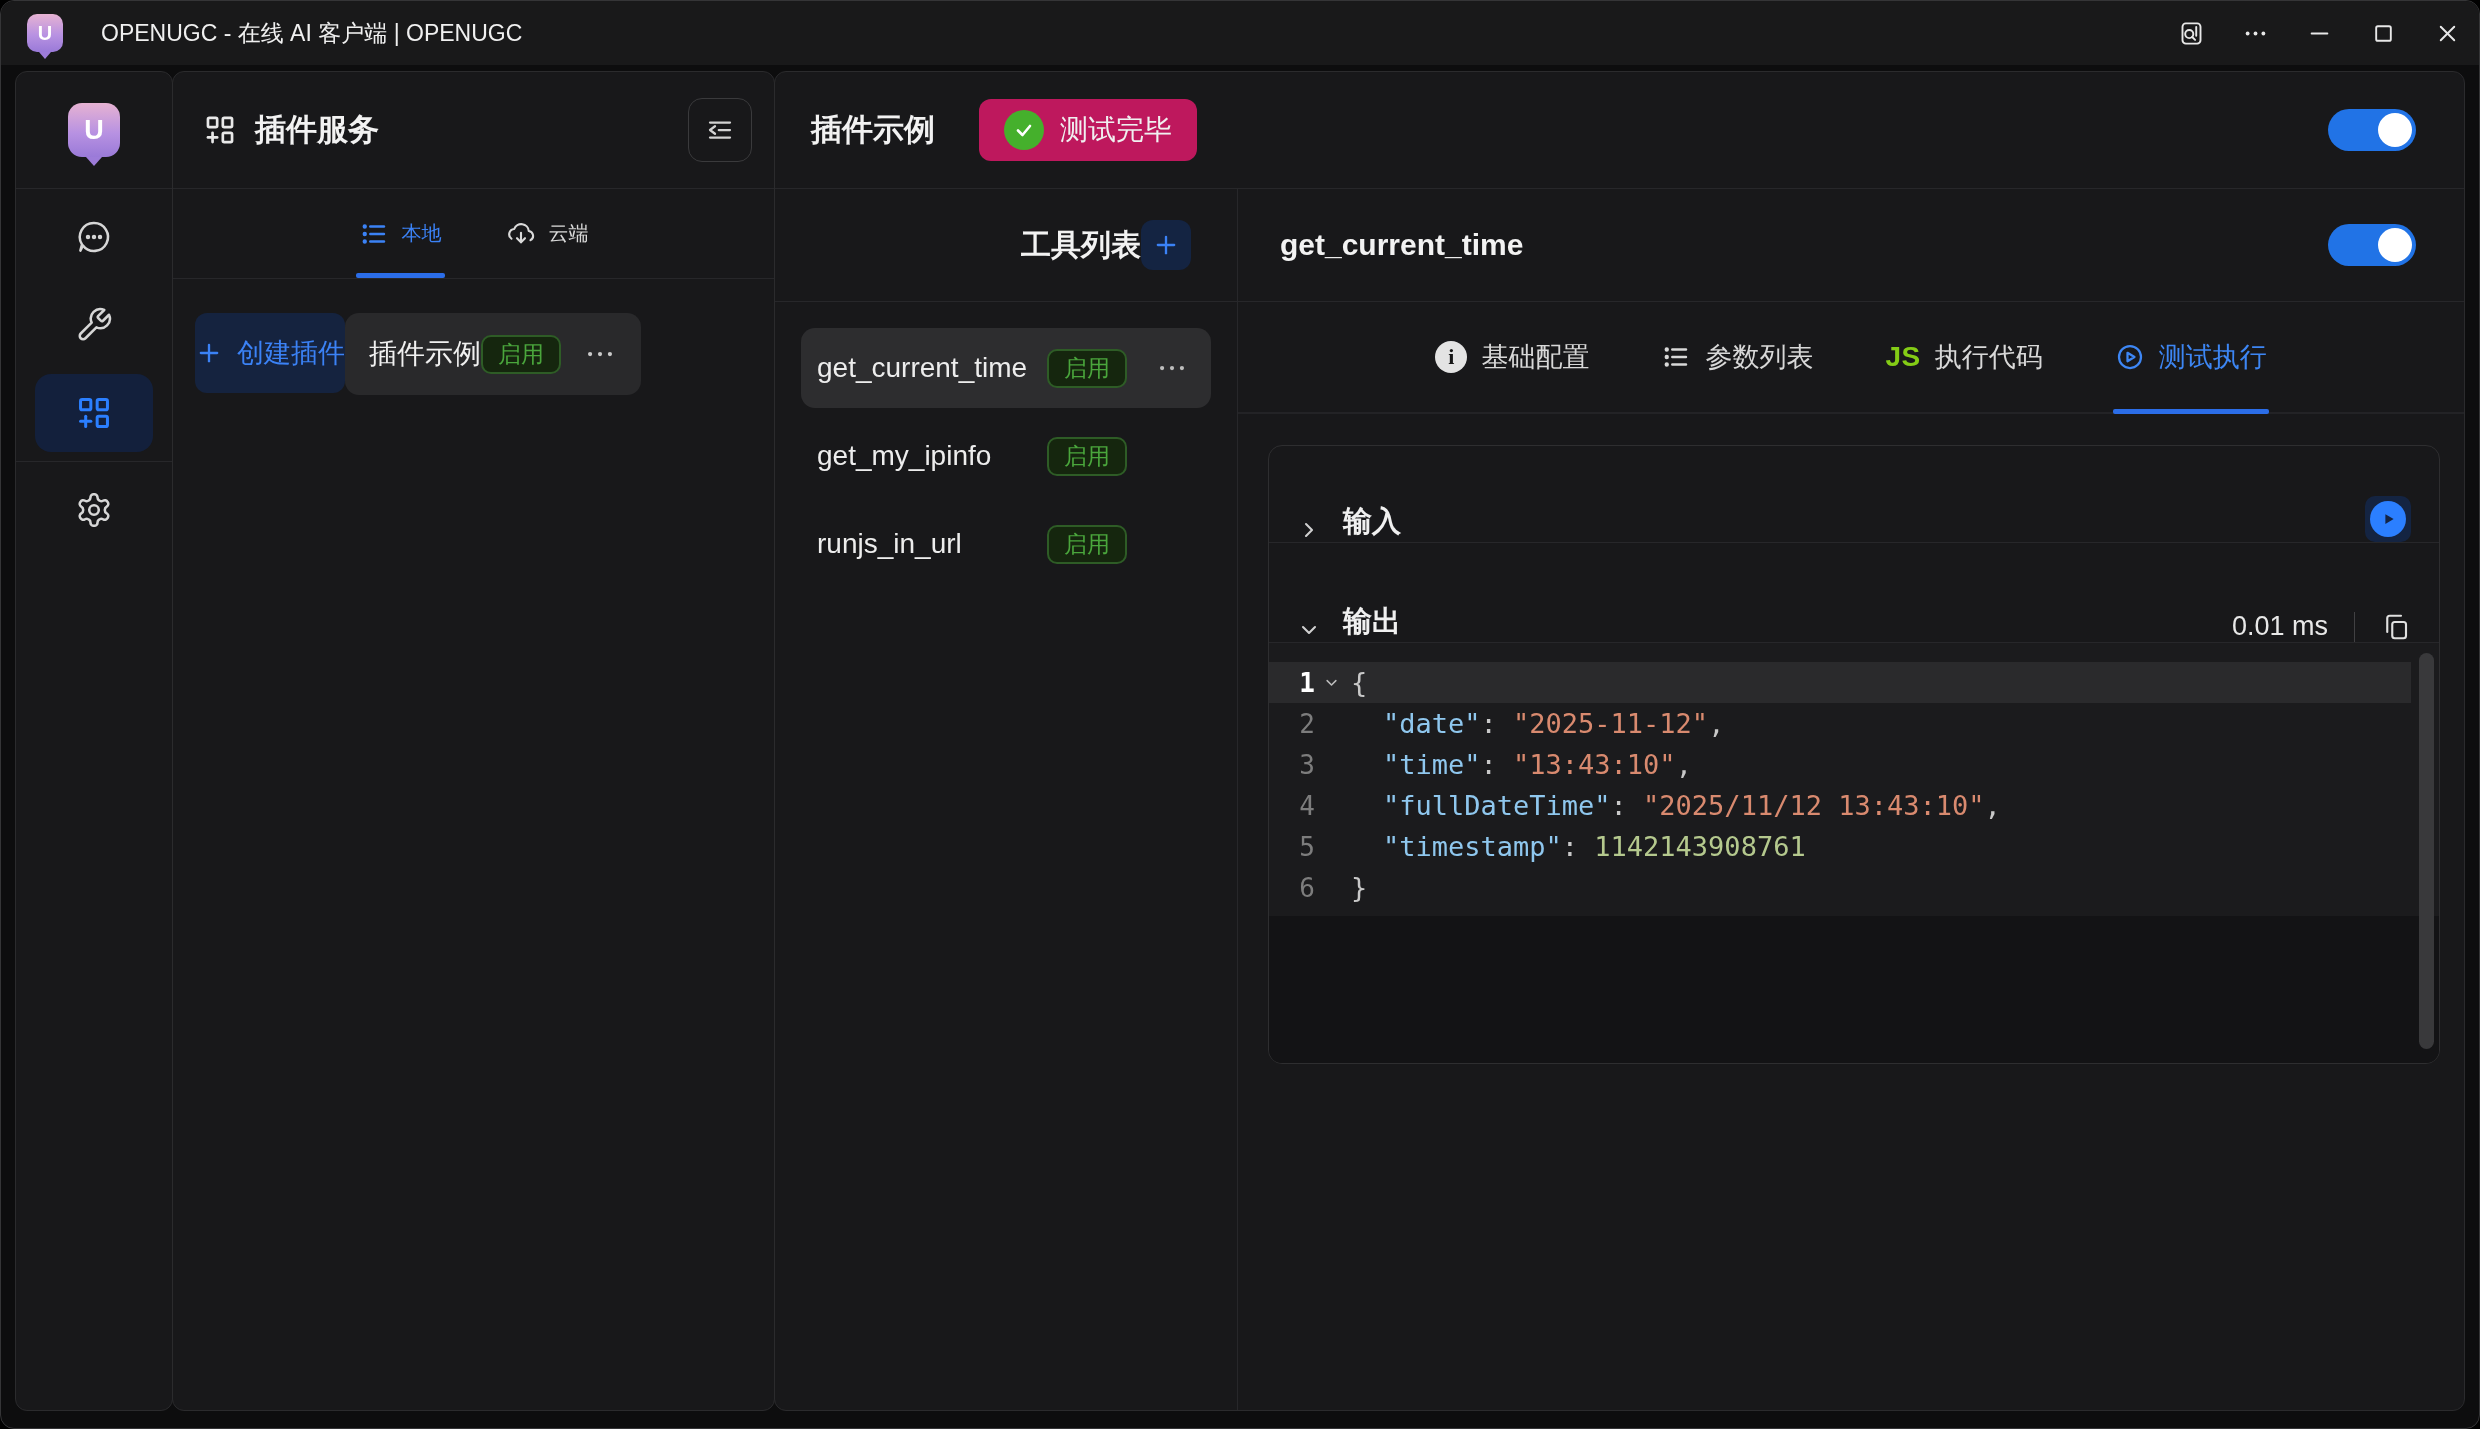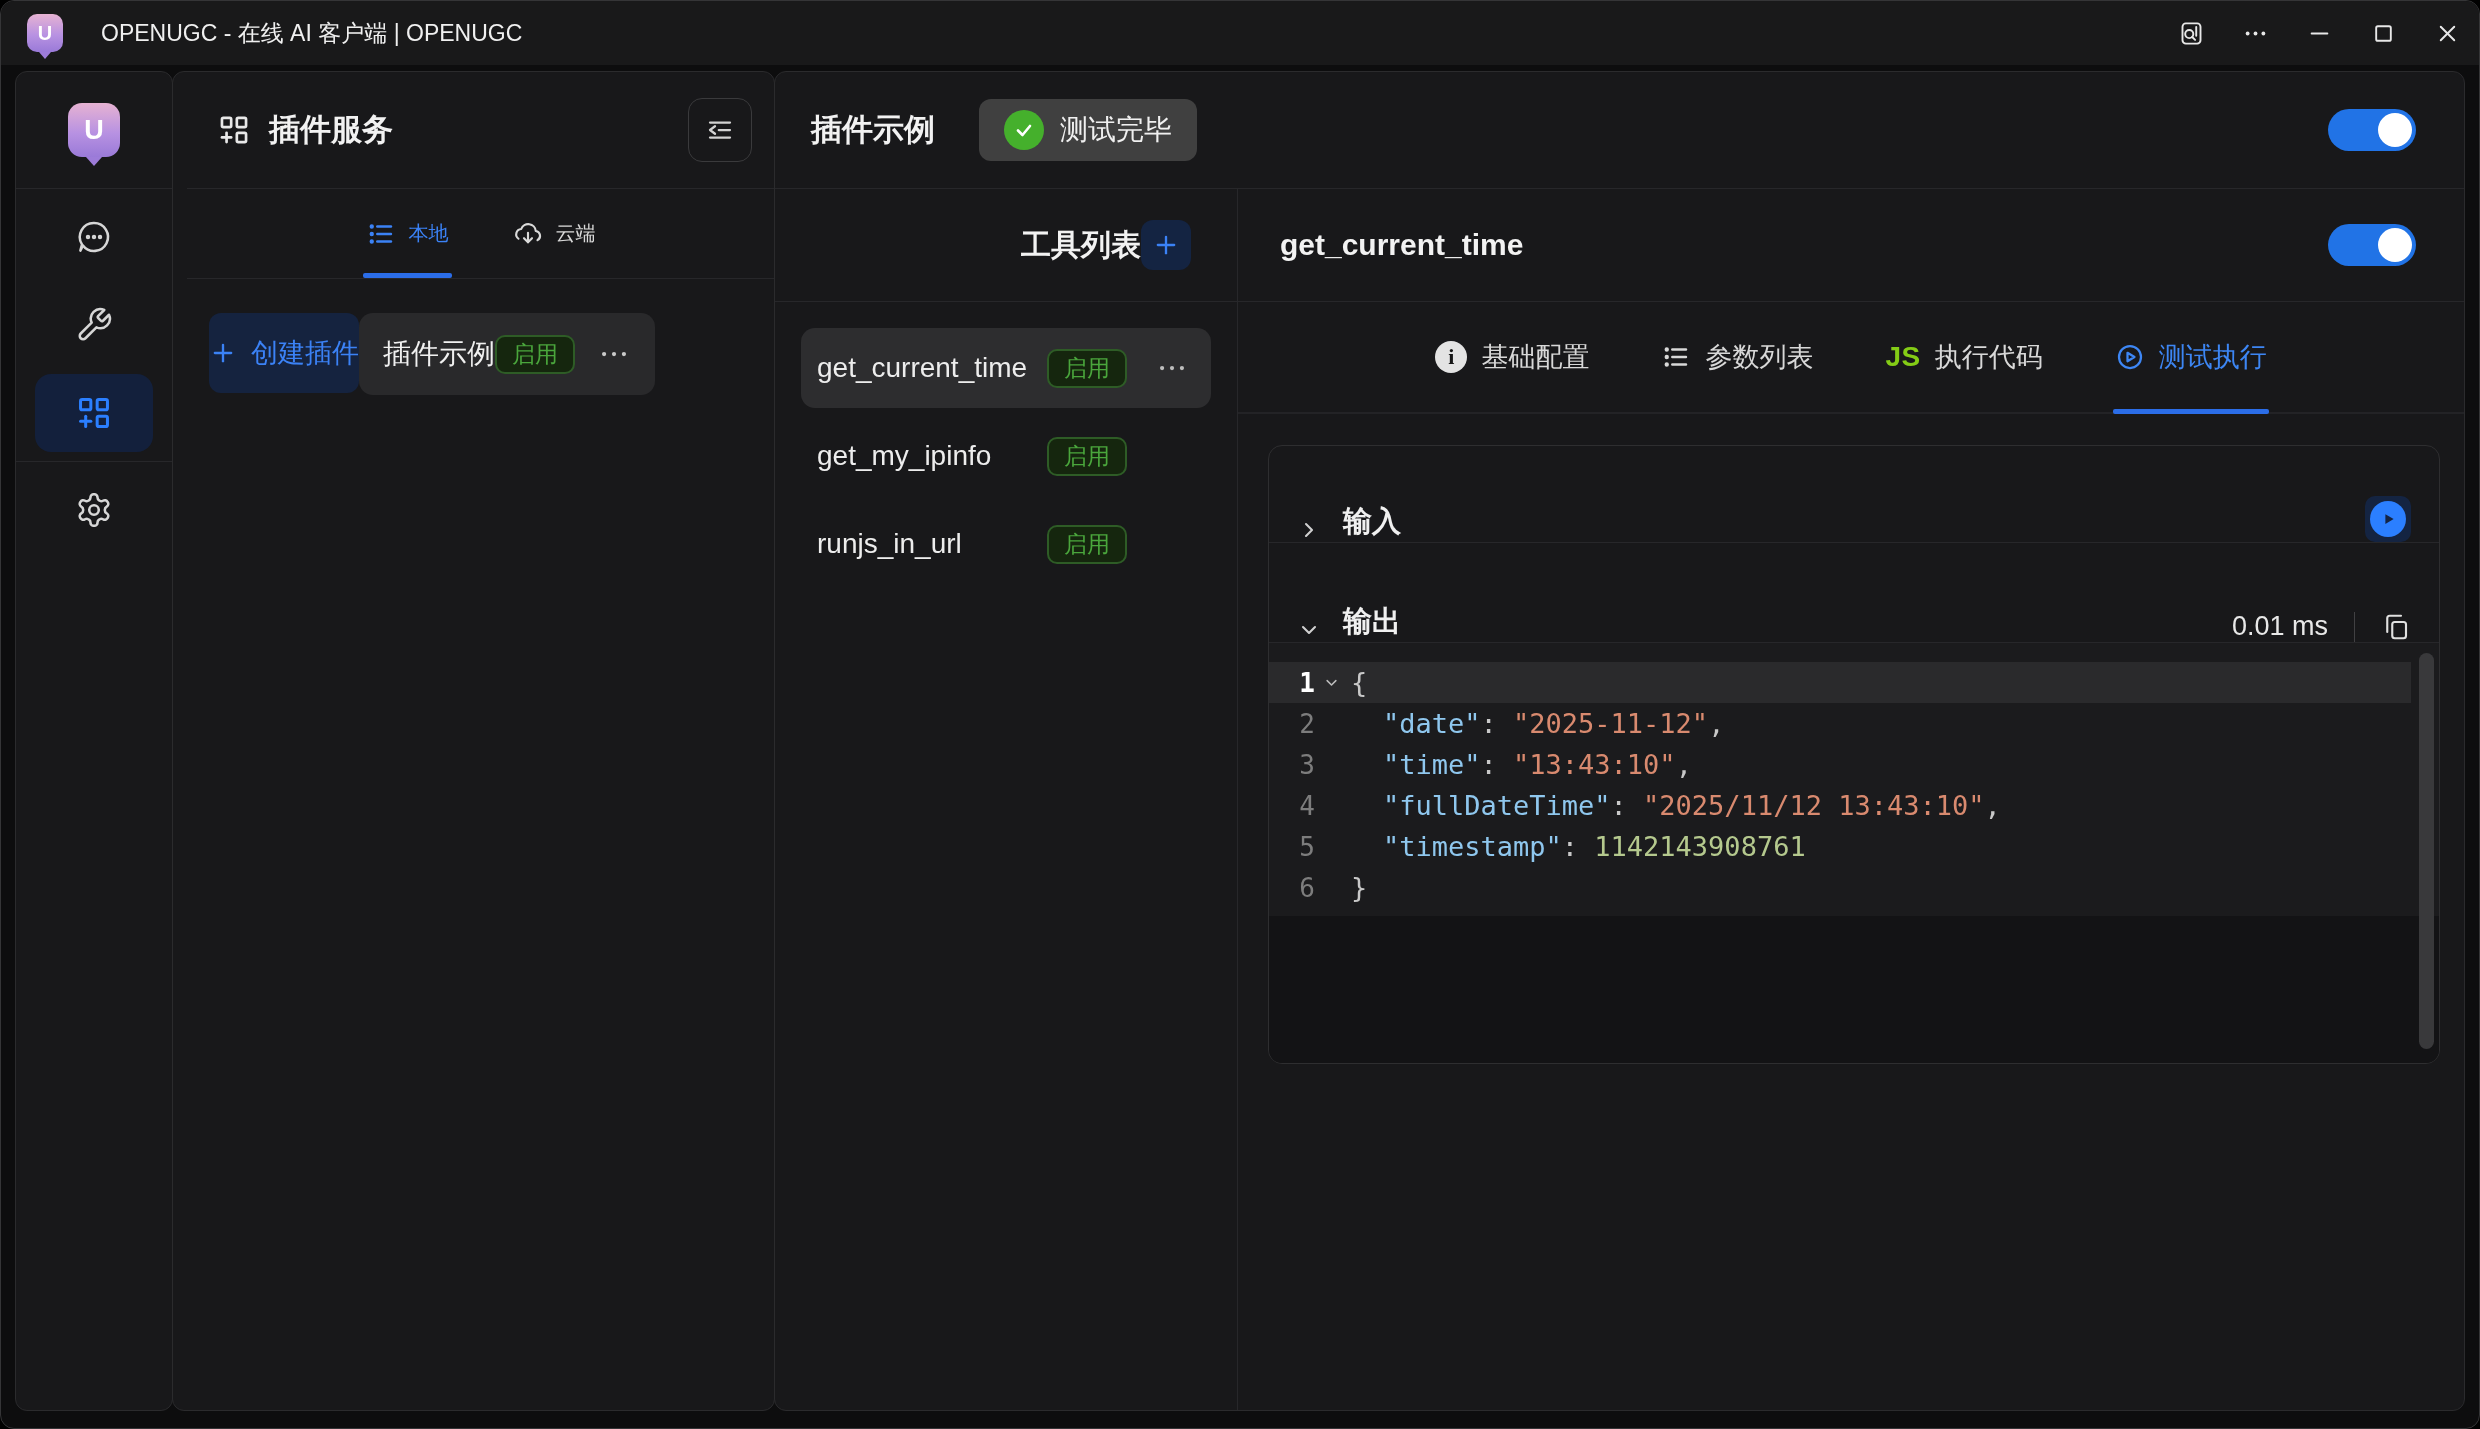--- a/index.html
+++ b/index.html
@@ -27,21 +27,21 @@
   .sidebar { width:158px; flex:0 0 158px; align-items:stretch; }
   .logo-cell { height:117px; display:flex; align-items:center; justify-content:center; border-bottom:1px solid #27272a; }
   .side-nav { display:flex; flex-direction:column; align-items:center; padding:9px 0 9px 0; border-bottom:1px solid #27272a; }
   .nav-item { width:118px; height:78px; border-radius:16px; display:flex; align-items:center; justify-content:center; color:#d6d6d6; margin-bottom:10px; }
   .nav-item:last-child { margin-bottom:0; }
   .nav-item svg { width:38px; height:38px; }
   .nav-item.active { background:#13203c; color:#2b7fff; }
   .side-bottom { display:flex; flex-direction:column; align-items:center; padding-top:9px; }
 
   
-  .plugin-panel { width:603px; flex:0 0 603px; margin-left:-1px;padding-left:14px; }
+  .plugin-panel { width:603px; flex:0 0 603px; margin-left:-1px; }
   .panel-header { height:117px; flex:0 0 117px; display:flex; align-items:center; padding:0 22px 0 30px; border-bottom:1px solid #27272a; }
   .panel-header .htitle { font-size:31px; font-weight:700; color:#f2f2f2; }
   .hicon { color:#e8e8e8; display:flex; margin-right:18px; }
   .hicon svg { width:34px; height:34px; }
   .collapse-btn { margin-left:auto; width:64px; height:64px; border:1px solid #3a3a3c; border-radius:14px; display:flex; align-items:center; justify-content:center; color:#d2d2d2; }
   .collapse-btn svg { width:30px; height:30px; }
   .ptabs { height:90px; flex:0 0 90px; display:flex; justify-content:center; gap:64px; border-bottom:1px solid #27272a; }
   .ptab { display:flex; align-items:center; gap:13px; font-size:20px; color:#d9d9d9; position:relative; }
   .ptab svg { width:30px; height:30px; }
   .ptab.active { color:#3b82f6; }
@@ -51,21 +51,21 @@
   .create-btn svg { width:28px; height:28px; }
   .plugin-item { height:82px; border-radius:14px; background:#29292b; display:flex; align-items:center; padding:0 24px; }
   .plugin-item .pname { font-size:28px; color:#f0f0f0; flex:1; }
   .badge { font-size:23px; color:#4aa63c; border:2px solid #2e5c26; background:#15260e; border-radius:10px; padding:6px 15px; line-height:1; flex:0 0 auto; }
   .dots { color:#c9c9c9; display:flex; margin-left:22px; }
   .dots svg { width:34px; height:34px; }
 
   
   .detail-region { flex:1; margin-left:-1px; }
   .detail-header { padding-right:48px; padding-left:36px; }
-  .status-chip { margin-left:44px; height:62px; background:#404040; border-radius:12px; display:flex; align-items:center; gap:16px; padding:0 25px; }
+  .status-chip { margin-left:44px; height:62px; background:#be185d; border-radius:12px; display:flex; align-items:center; gap:16px; padding:0 25px; }
   .check-circle { width:40px; height:40px; border-radius:50%; background:#45b02c; display:flex; align-items:center; justify-content:center; }
   .check-circle svg { width:24px; height:24px; }
   .status-chip .stext { font-size:28px; color:#f0f0f0; }
   .toggle { margin-left:auto; width:88px; height:42px; border-radius:21px; background:#2173e6; position:relative; flex:0 0 88px; }
   .toggle .knob { position:absolute; top:4px; right:4px; width:34px; height:34px; border-radius:50%; background:#fff; }
 
   .detail-body { flex:1; display:flex; min-height:0; }
   .tool-col { width:463px; flex:0 0 463px; border-right:1px solid #27272a; display:flex; flex-direction:column; }
   .tool-header { height:113px; flex:0 0 113px; display:flex; align-items:center; justify-content:flex-end; padding:0 46px 0 34px; border-bottom:1px solid #27272a; }
   .tool-header .ttitle { font-size:30px; font-weight:700; color:#f2f2f2; }

